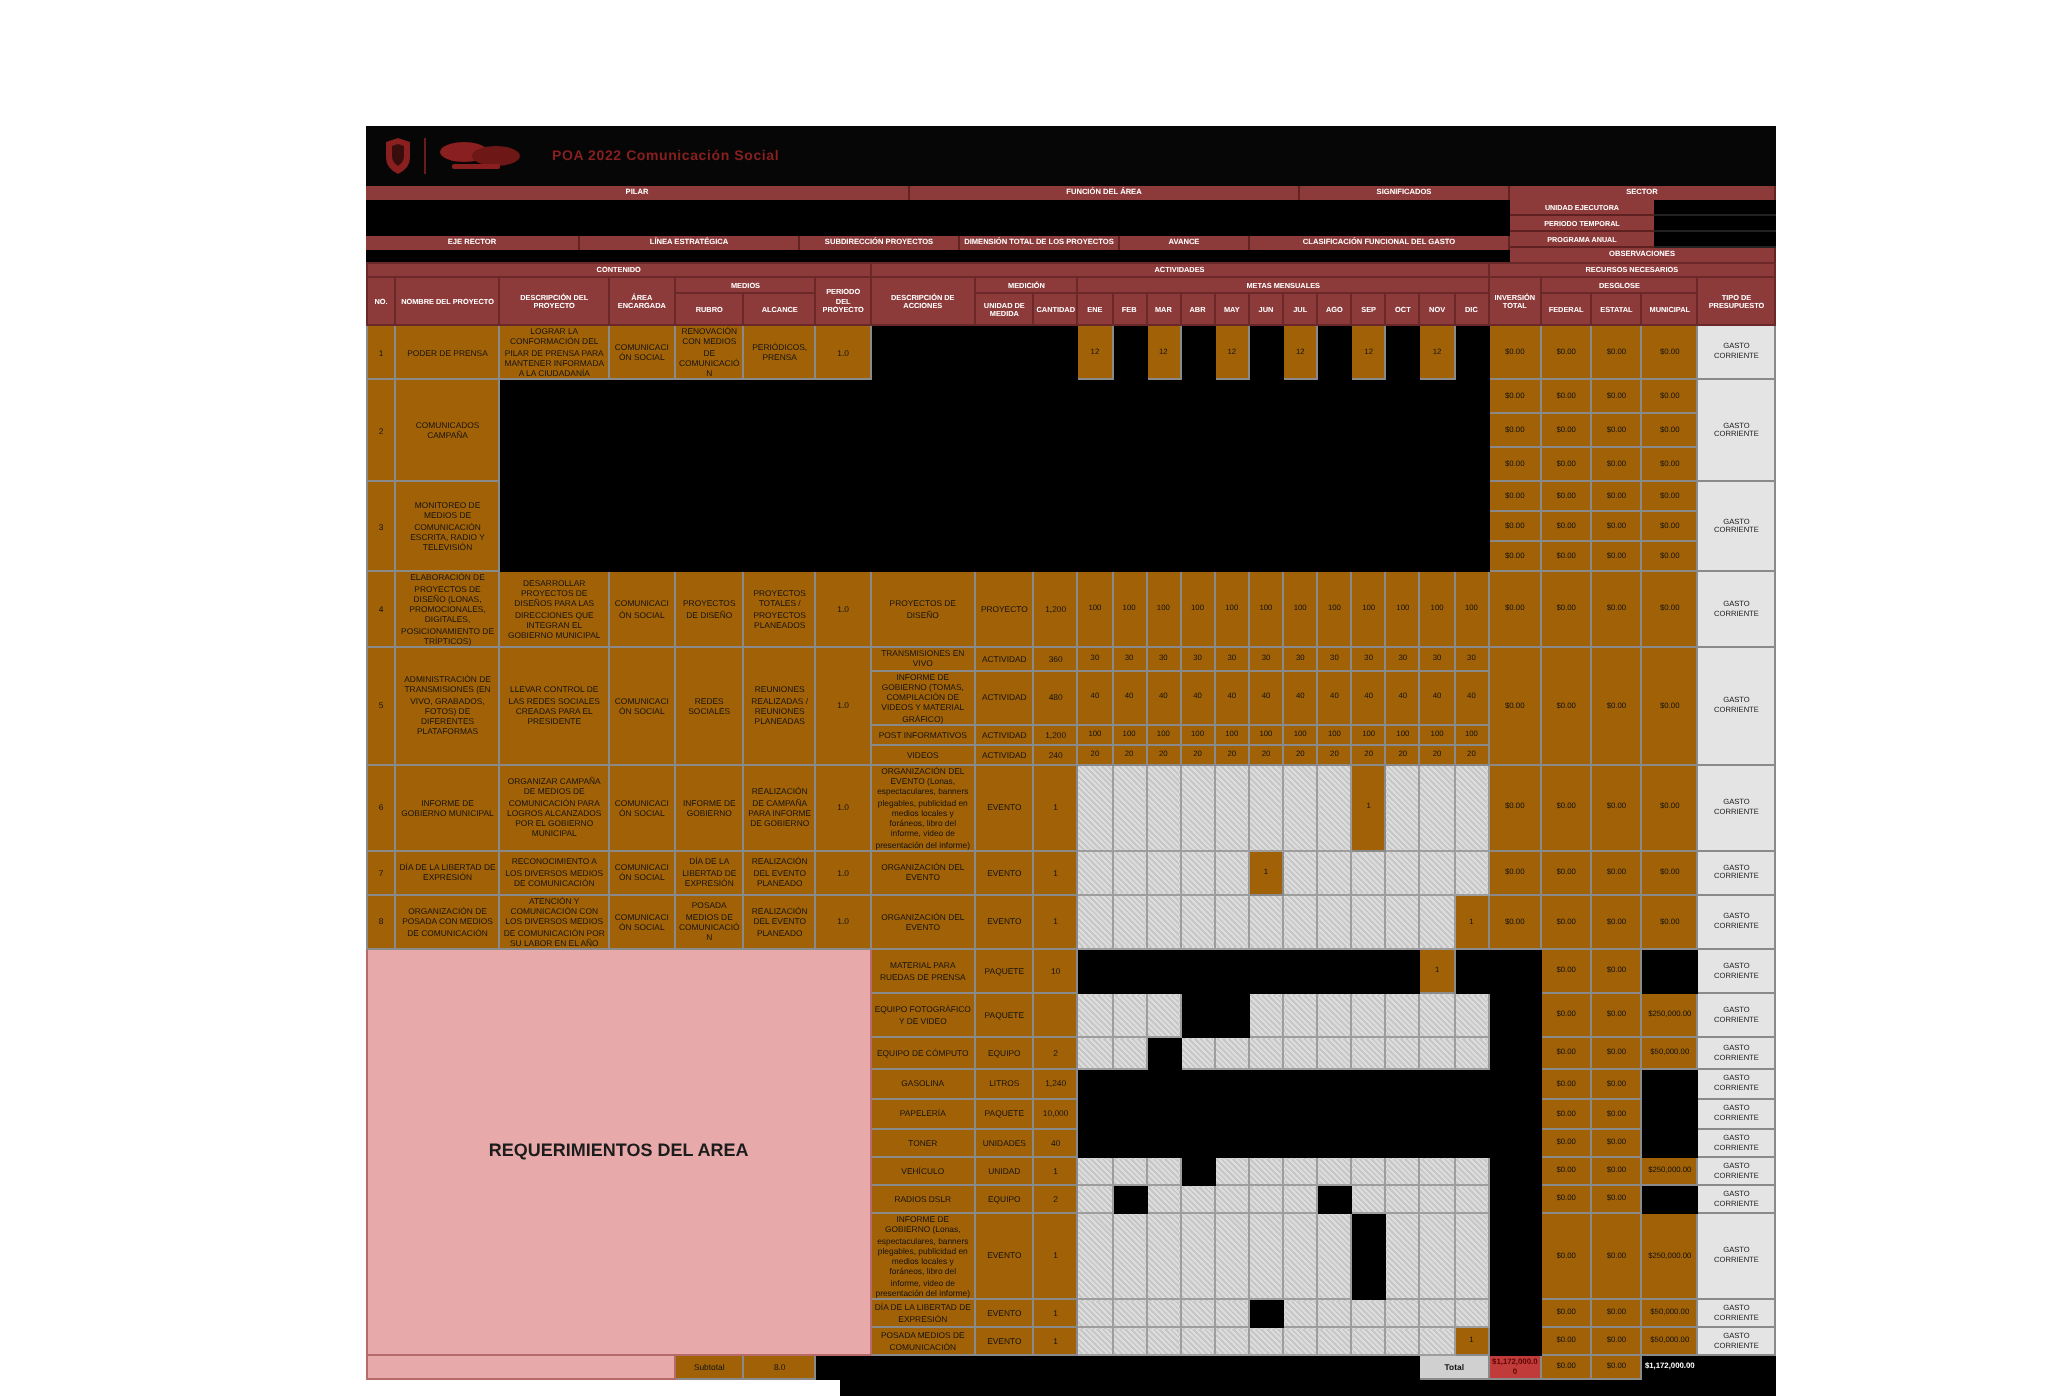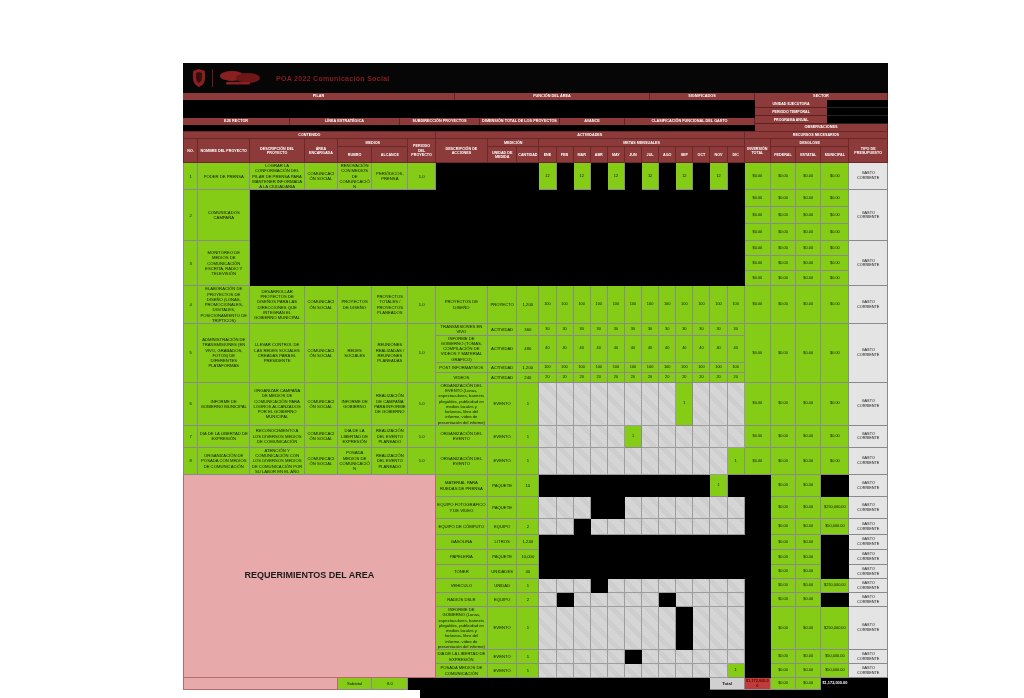--- a/index.html
+++ b/index.html
@@ -24,21 +24,21 @@
   .rband{background:#8c3a3a;color:#fff;font-size:3.8px;font-weight:bold;text-transform:uppercase;
          display:flex;align-items:center;justify-content:center;text-align:center;
          border-right:1px solid #632323;box-sizing:border-box;line-height:1;}
   .blk{background:#000;}
   .panel-row{display:flex;height:8px;}
   .panel-lbl{width:72px;background:#8c3a3a;color:#fff;font-size:3.6px;font-weight:bold;text-transform:uppercase;
              display:flex;align-items:center;justify-content:center;border-bottom:1px solid #5f2020;box-sizing:border-box;}
   .panel-val{flex:1;background:#000;border-bottom:1px solid #222;box-sizing:border-box;}
 
   
-  table.poa{border-collapse:collapse;table-layout:fixed;width:705px;background:#84cc16;}
+  table.poa{border-collapse:collapse;table-layout:fixed;width:705px;background:#a16207;}
   .poa th{background:#8c3a3a;color:#fff;font-weight:bold;font-size:3.7px;text-transform:uppercase;
           border:1px solid #6a2828;padding:1px;line-height:1.1;overflow:hidden;}
   .poa td{border:1px solid #8a8a8a;font-size:4.2px;line-height:1.25;color:#111;text-align:center;
           vertical-align:middle;padding:0 1px;overflow:hidden;word-wrap:break-word;}
   .poa .bk{background:#000;border-color:#000;color:#000;}
   .poa .ht{background:repeating-linear-gradient(45deg,#dcdcdc 0px,#dcdcdc 1px,#c7c7c7 1px,#c7c7c7 2px);
            border-color:#9d9d9d;}
   .poa .tipo{background:#e4e4e4;font-size:3.8px;text-transform:uppercase;}
   .poa .money{font-size:3.9px;}
   .poa .mes{font-size:3.9px;}

